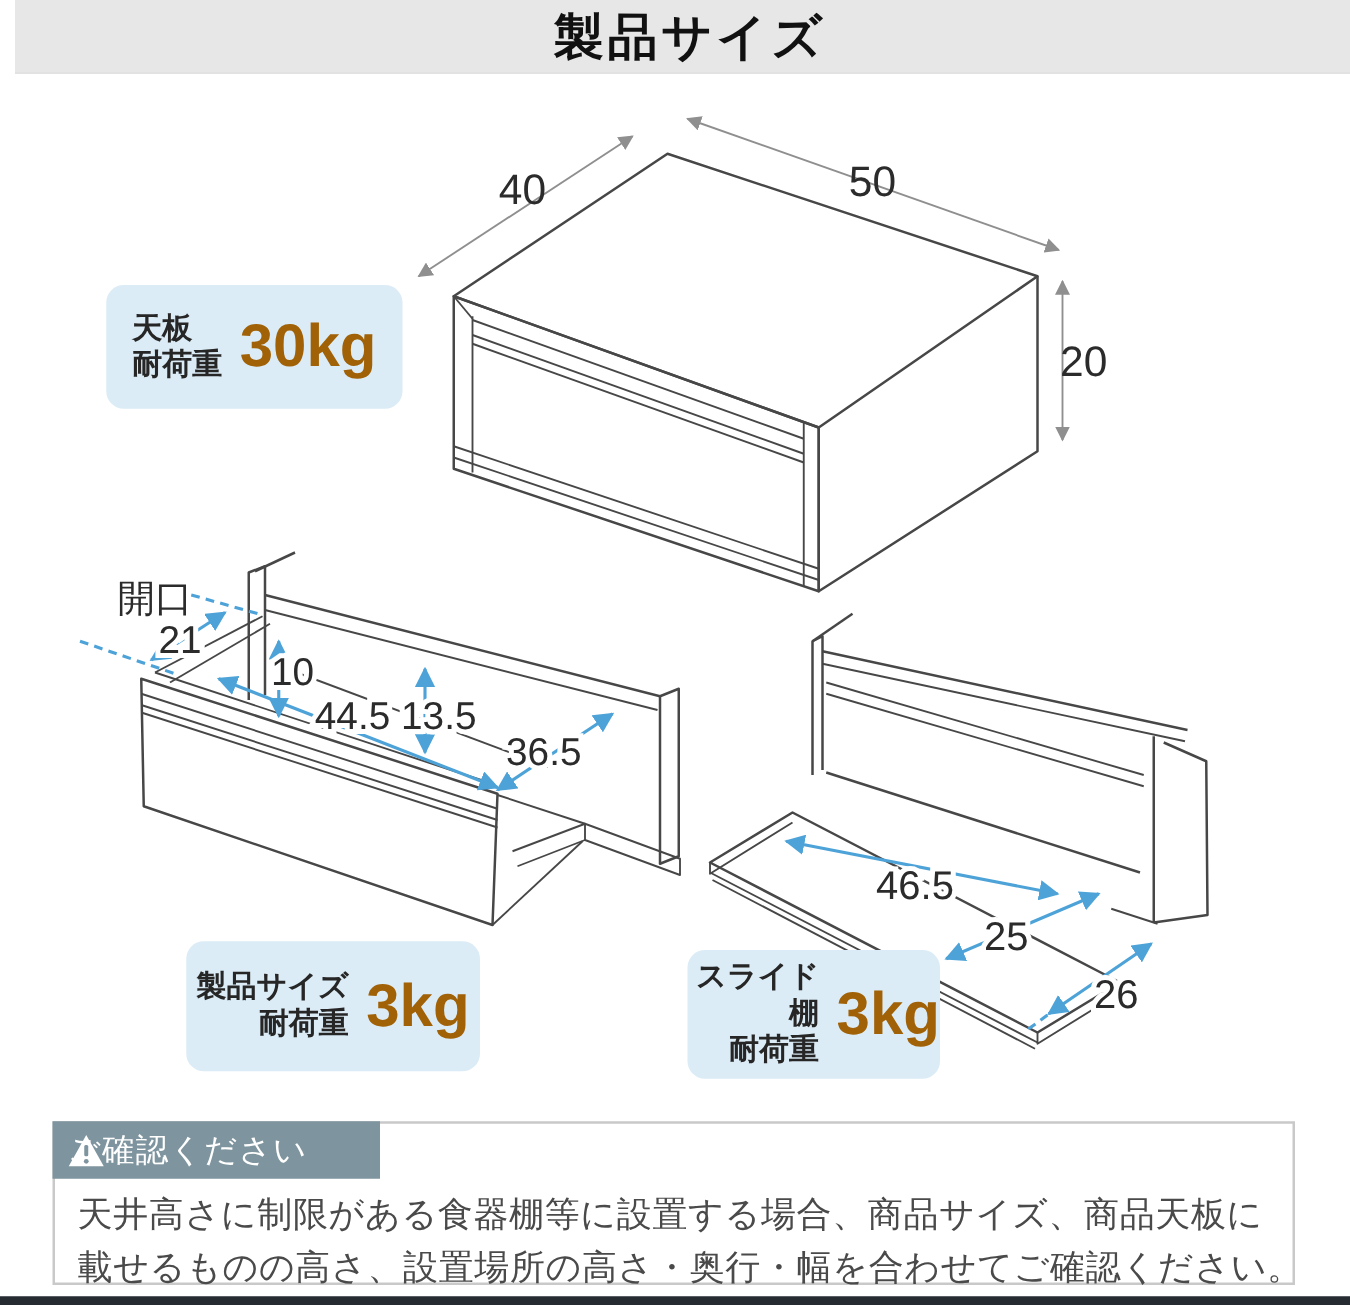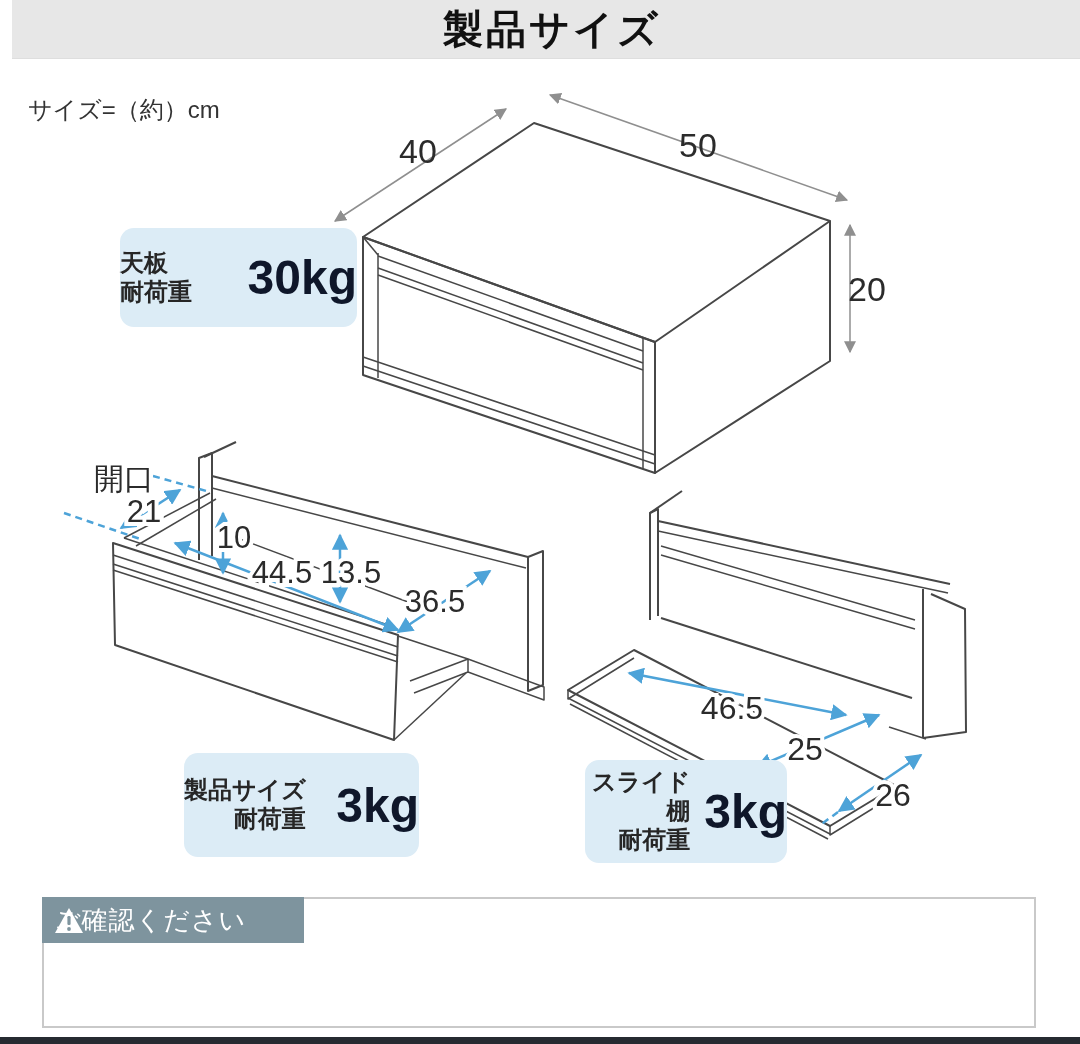--- a/index.html
+++ b/index.html
@@ -10,26 +10,26 @@
   .header-band{
     position:absolute;left:12px;top:0;width:1080px;height:58px;
     background:#e7e7e7;border-bottom:1px solid #dedede;
     display:flex;align-items:center;justify-content:center;
   }
   .page-title{font-size:40px;font-weight:bold;color:#111;letter-spacing:3px;}
   .size-note{position:absolute;left:28px;top:94px;font-size:24px;color:#333;}
   svg{position:absolute;}
   .badge{
     position:absolute;background:#dcecf6;border-radius:14px;
-    display:flex;align-items:center;justify-content:space-between;gap:14px;margin-left:35px;
+    display:flex;align-items:center;justify-content:center;gap:14px;
   }
   .badge .lbl{font-size:24px;font-weight:bold;color:#262626;line-height:1.2;}
   .badge .lbl.left{text-align:left;}
   .badge .lbl.right{text-align:right;}
-  .badge .val{font-size:48px;font-weight:bold;color:#0f172a;}
+  .badge .val{font-size:48px;font-weight:bold;color:#a16207;}
   .notice{
     position:absolute;left:42px;top:897px;width:994px;height:131px;
     border:2px solid #c9c9c9;background:#fff;box-sizing:border-box;
   }
   .notice-tag{
     position:absolute;left:-2px;top:-2px;width:262px;height:46px;
     background:#7e949e;display:flex;align-items:center;gap:10px;padding-left:12px;box-sizing:border-box;
   }
   .notice-tag .txt{color:#ffffff;font-size:26px;letter-spacing:1px;}
   .notice-body{position:absolute;left:18px;top:52px;width:960px;}
@@ -40,21 +40,20 @@
 </style>
 </head>
 <body>
 
 <div class="page">
 
   <div class="header-band">
     <div class="page-title">製品サイズ</div>
   </div>
 
-  <div class="size-note">サイズ=（約）cm</div>
 
   <svg style="left:330px;top:85px" width="560" height="400" viewBox="0 0 560 400">
     <defs>
       <marker id="g1" viewBox="0 0 10 10" refX="9" refY="5" markerWidth="8" markerHeight="8" orient="auto-start-reverse">
         <path d="M0,0L10,5L0,10z" fill="#8f8f8f"></path>
       </marker>
     </defs>
     <g stroke="#474747" stroke-width="2" fill="none" stroke-linejoin="round">
       <path d="M204,38 L500,136 L325,257 L33,152 Z"></path>
       <path d="M500,136 L500,276 L325,388 L325,257"></path>
@@ -181,17 +180,21 @@
 
   <div class="notice">
     <div class="notice-tag">
       <svg width="30" height="27" viewBox="0 0 30 27">
         <path d="M15,1 L29,26 L1,26 Z" fill="#ffffff"></path>
         <rect x="13.4" y="9" width="3.2" height="9" rx="1.2" fill="#7e949e"></rect>
         <circle cx="15" cy="22" r="1.9" fill="#7e949e"></circle>
       </svg>
       <span class="txt">ご確認ください</span>
     </div>
+    <div class="notice-body">
+      <div class="line">天井高さに制限がある食器棚等に設置する場合、商品サイズ、商品天板に</div>
+      <div class="line">載せるものの高さ、設置場所の高さ・奥行・幅を合わせてご確認ください。</div>
+    </div>
   </div>
 
   <div class="bottom-bar"></div>
 
 </div>
 
 </body></html>

